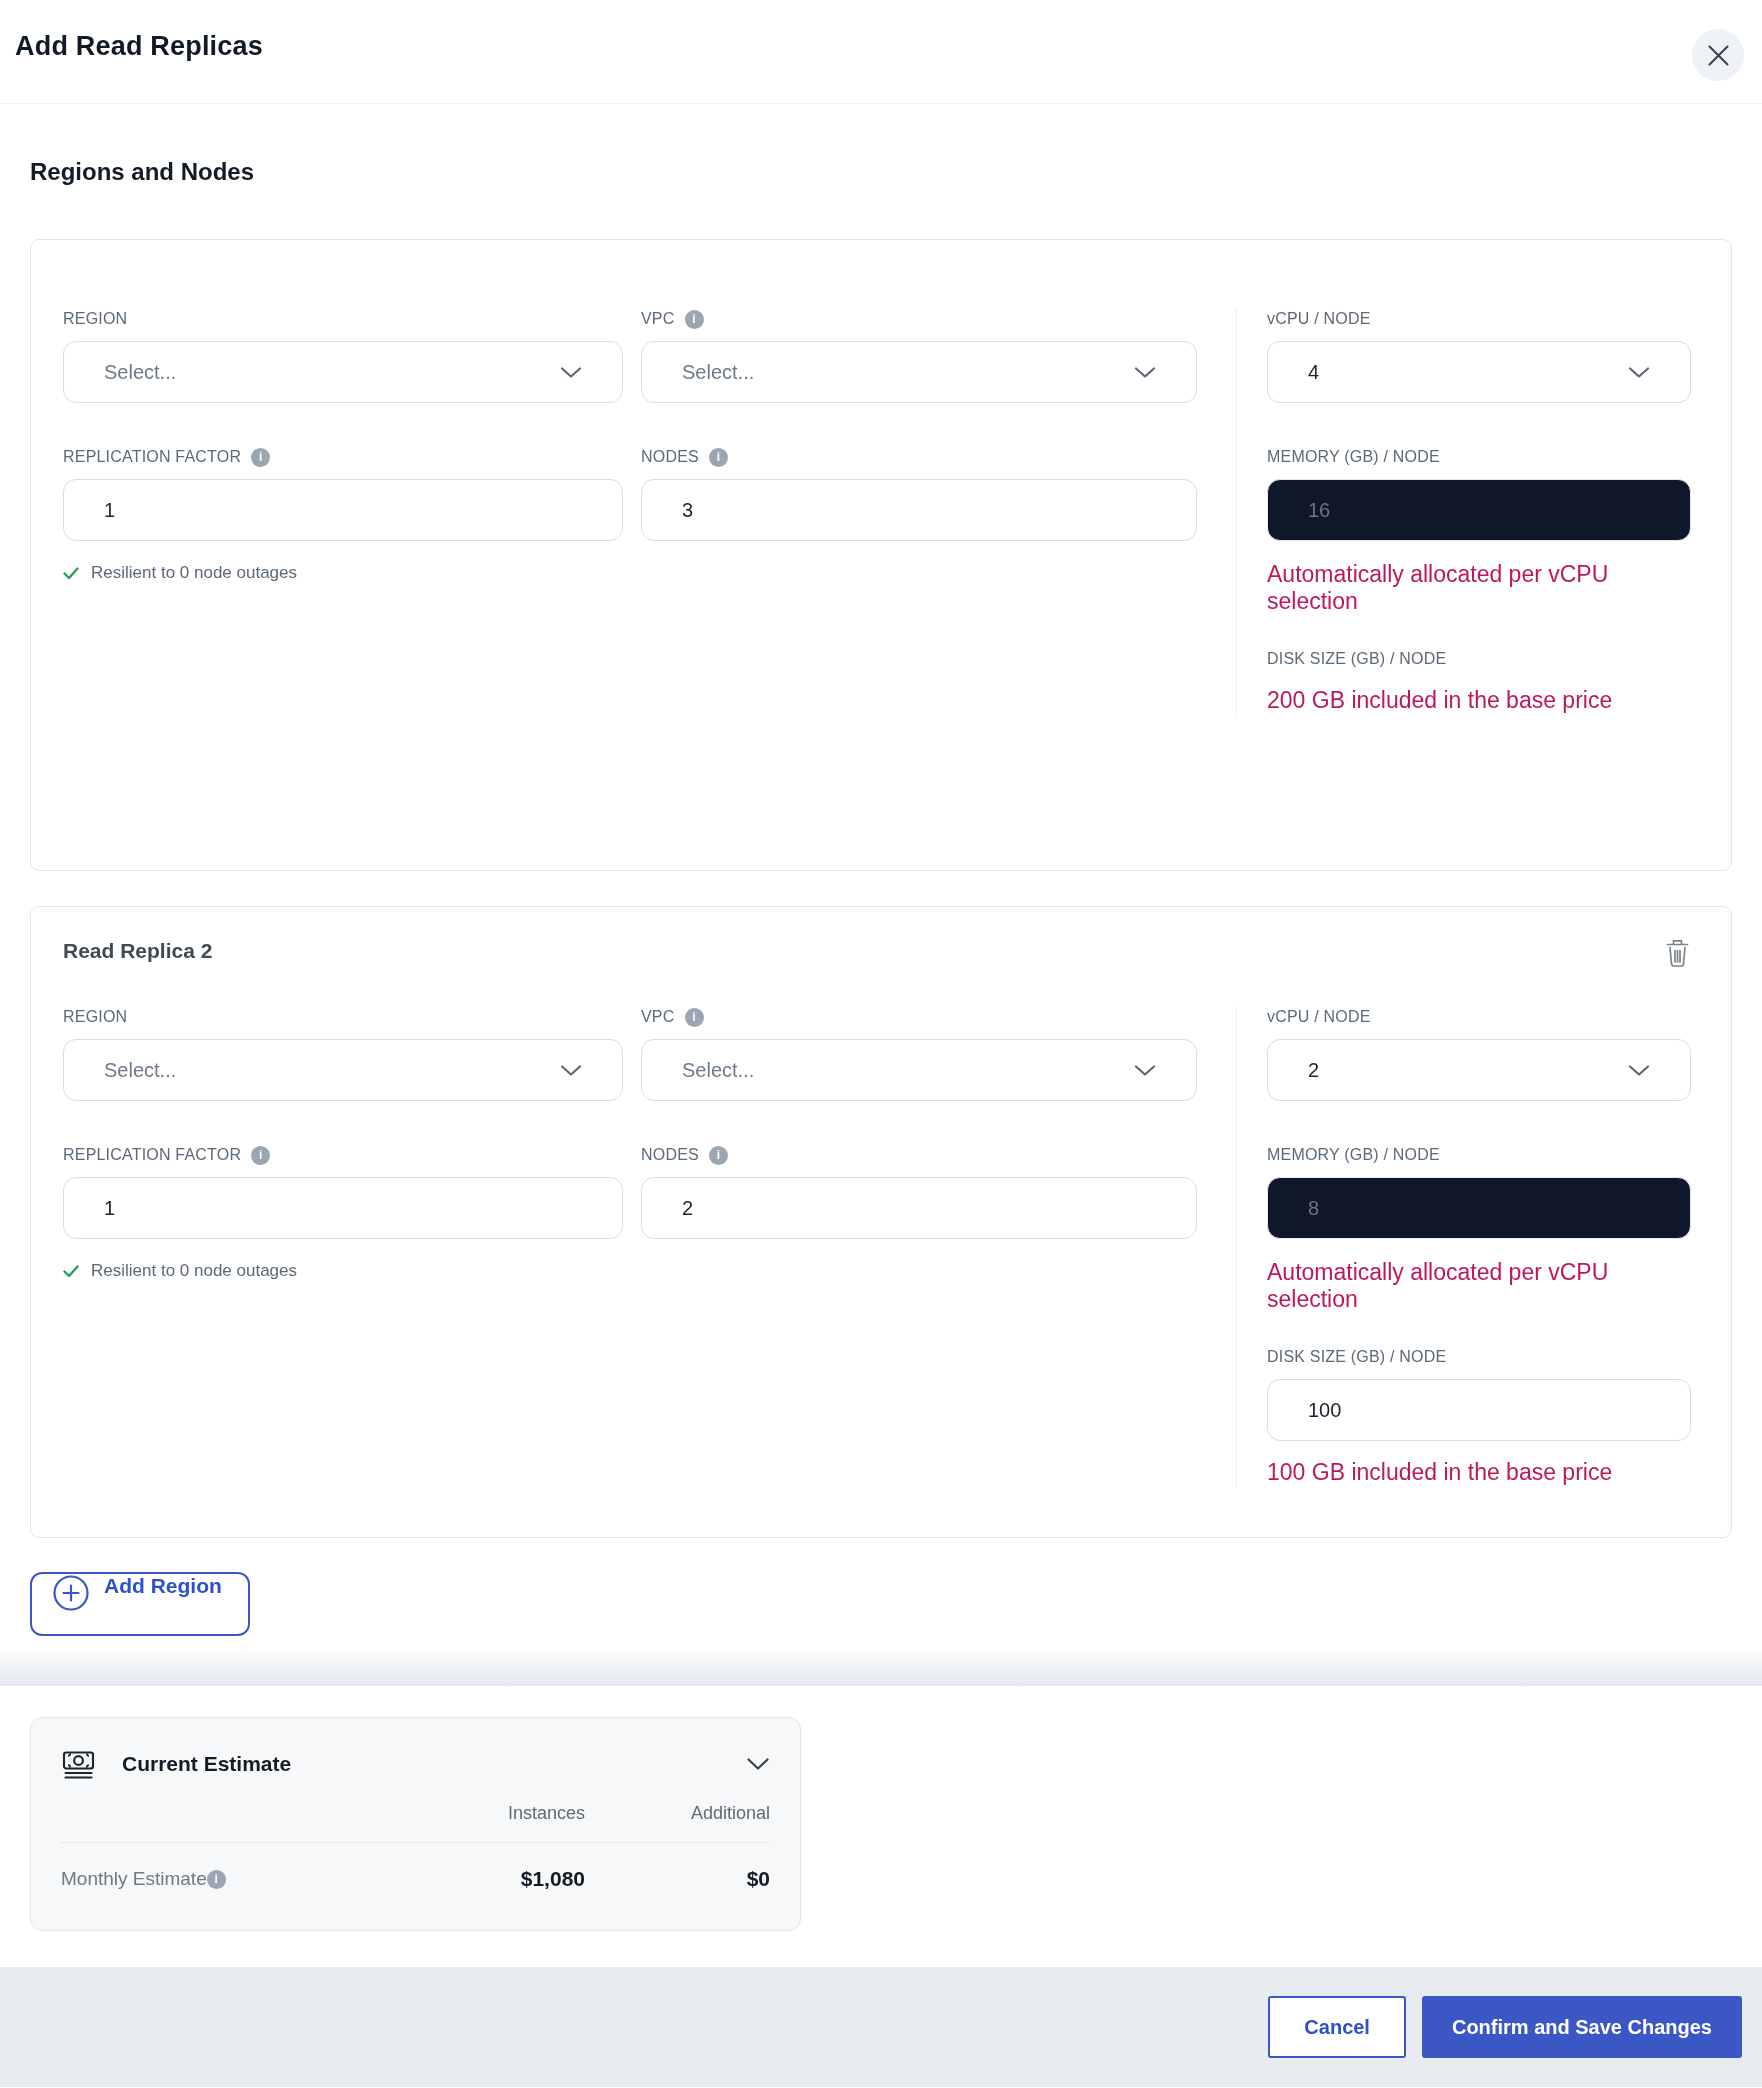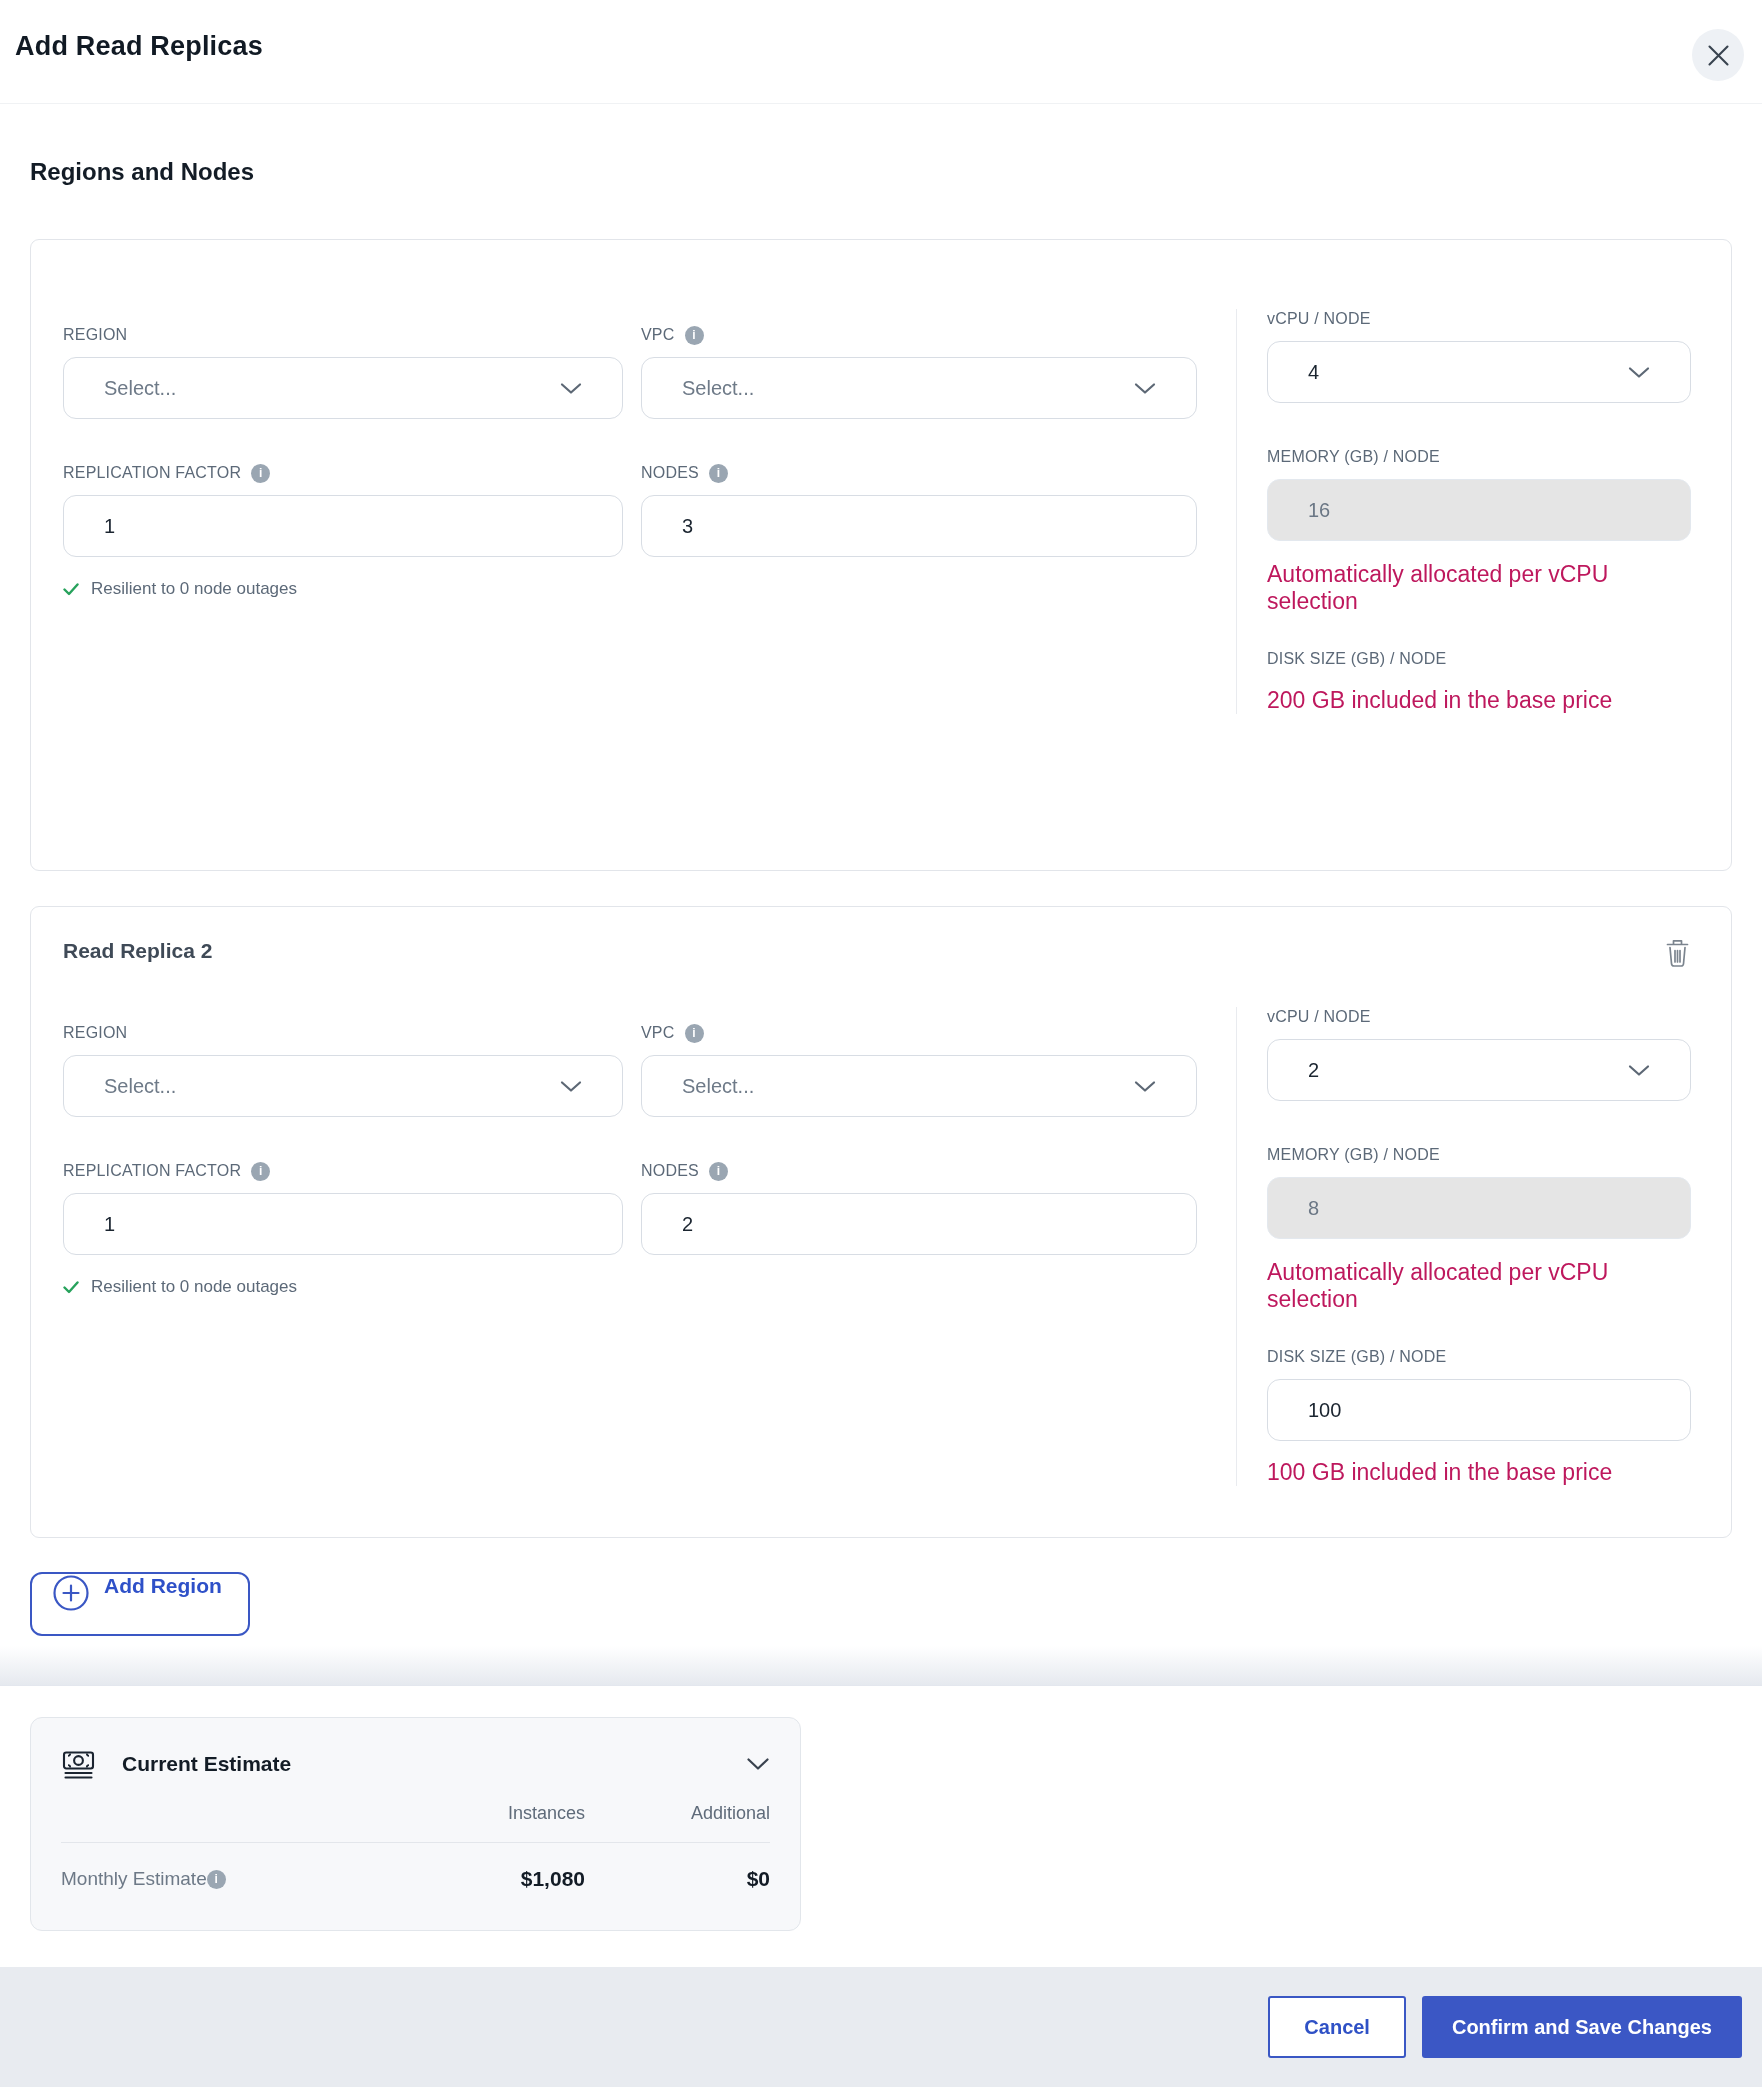--- a/index.html
+++ b/index.html
@@ -28,21 +28,21 @@
   
   .card {
     margin:53px 30px 0; height:632px; border:1px solid #e2e5ea; border-radius:9px;
     padding:30px 38px 0 32px; background:#ffffff; overflow:hidden;
   }
   .card + .card { margin-top:35px; }
   .card-head { display:flex; align-items:flex-start; justify-content:space-between; }
   .card-title { font-size:21px; line-height:28px; font-weight:700; color:#3f4a57; }
   .trash-btn { border:none; background:none; color:#7b848e; cursor:pointer; padding:0 2px; }
   .card-body { display:flex; margin-top:39px; }
-  .fields-left { width:1134px; display:grid; grid-template-columns:560px 556px; column-gap:18px; align-content:start;margin-top:16px; }
+  .fields-left { width:1134px; display:grid; grid-template-columns:560px 556px; column-gap:18px; align-content:start; }
   .field-label {
     display:flex; align-items:center; gap:10px; height:20px; margin-bottom:12px;
     font-size:16px; color:#5c6978; letter-spacing:.2px;
   }
   .info-icon {
     width:19px; height:19px; border-radius:50%; background:#9aa6b2; color:#ffffff;
     font-size:12px; font-weight:700; display:inline-flex; align-items:center; justify-content:center;
     font-style:normal; flex:none;
   }
   .select, .text-input {
@@ -50,21 +50,21 @@
     background:#ffffff; padding:0 40px; font-size:20px; color:#1b2530;
     display:flex; align-items:center; justify-content:space-between;
     font-family:"Liberation Sans","DejaVu Sans",sans-serif;
   }
   .select { cursor:pointer; }
   .select .placeholder { color:#6e7a88; }
   .select .value { color:#1b2530; }
   .select .chev { color:#5d6875; display:flex; }
   .text-input { outline:none; }
   .text-input:disabled, .text-input.disabled {
-    background:#e5e5e5; border-color:#e3e8ee; color:#6b7785;
+    background:#0f172a; border-color:#e3e8ee; color:#6b7785;
   }
   .row2 { margin-top:44px; }
   .resilient { grid-column:1; margin-top:22px; display:flex; align-items:center; gap:12px;
     font-size:17px; color:#5c6978; }
   .check-icon { display:flex; color:#27a25c; }
   .vdivider { width:1px; margin-left:39px; background:#e9ebef; flex:none; }
   .col-right { width:424px; margin-left:30px; flex:none; }
   .helper { margin-top:20px; font-size:23px; line-height:27px; color:#be185d; }
   .disk-field { margin-top:34px; }
   .disk-helper { margin-top:18px; }

